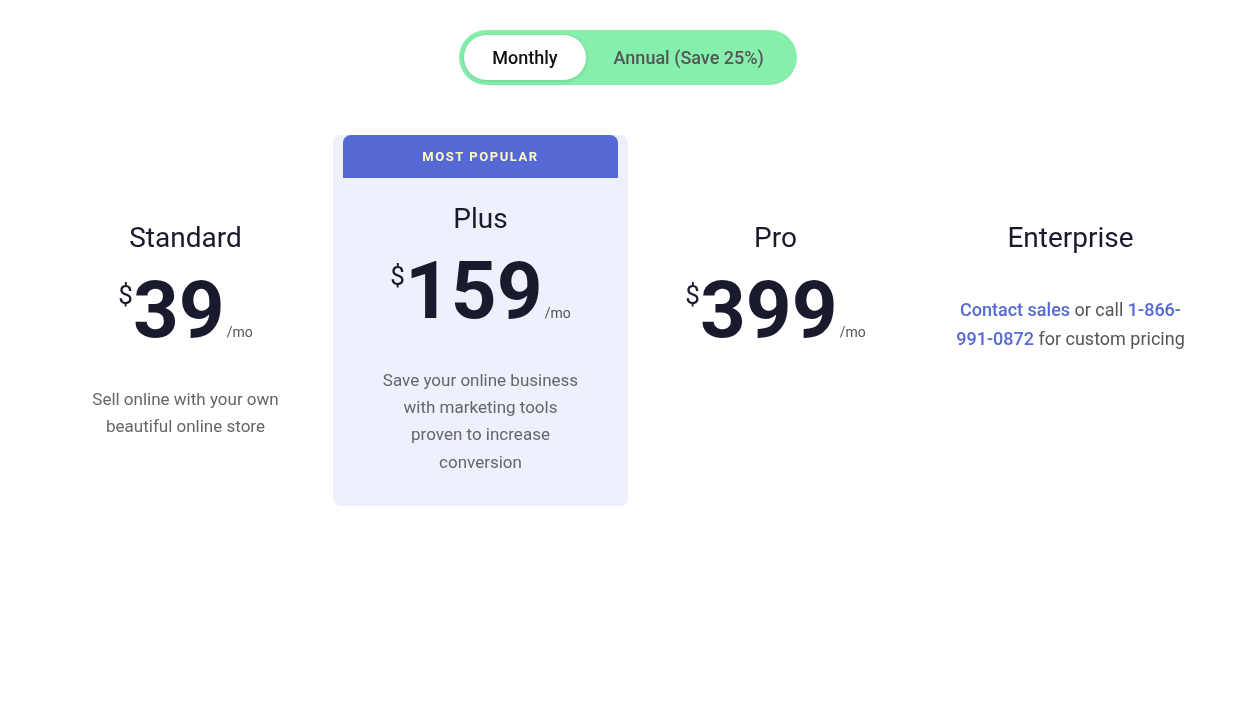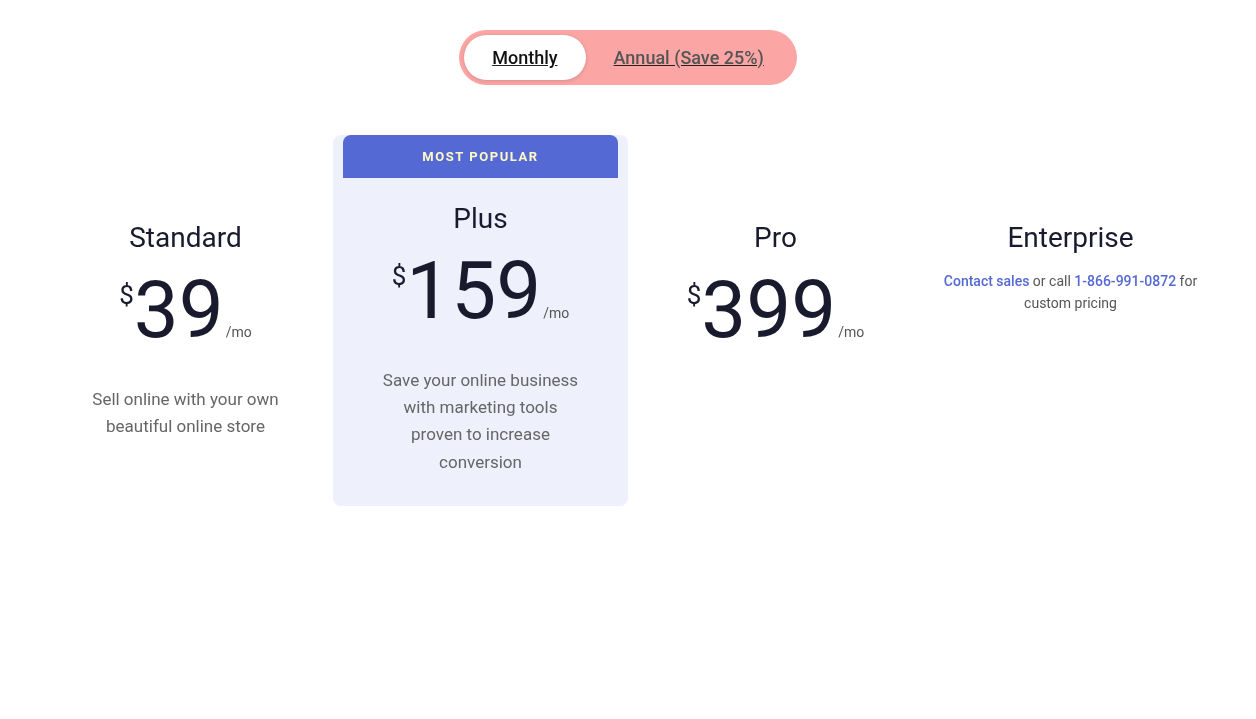--- a/index.html
+++ b/index.html
@@ -14,26 +14,25 @@
       color: #222;
       min-height: 719px;
       display: flex;
       flex-direction: column;
       align-items: center;
       padding-top: 20px;
     }
 
     .billing-toggle {
       display: flex;
-      background: #fca5a5;
+      background: #86efac;
       border-radius: 50px;
       padding: 5px;
       margin-top: 10px;
       margin-bottom: 50px;
-      text-decoration: underline;
     }
 
     .toggle-option {
       padding: 12px 28px;
       border-radius: 50px;
       font-size: 18px;
       font-weight: 500;
       cursor: pointer;
       transition: background 0.2s, color 0.2s;
       color: #555;
@@ -104,40 +103,40 @@
     .price-currency {
       font-size: 26px;
       font-weight: 400;
       line-height: 1;
       margin-top: 12px;
       color: #1a1a2e;
     }
 
     .price-amount {
       font-size: 80px;
-      font-weight: 400;
+      font-weight: 700;
       line-height: 1;
       color: #1a1a2e;
     }
 
     .price-per {
       font-size: 14px;
       font-weight: 400;
       color: #555;
       align-self: flex-end;
       margin-bottom: 10px;
       margin-left: 2px;
     }
 
     .enterprise-contact {
-      font-size: 14px;
+      font-size: 18px;
       line-height: 1.6;
       color: #555;
       text-align: center;
-      margin-top: 0;
+      margin-top: 26px;
       margin-bottom: 6px;
       padding: 0 10px;
     }
 
     .enterprise-contact a {
       color: #5469d4;
       text-decoration: none;
       font-weight: 500;
     }
 

